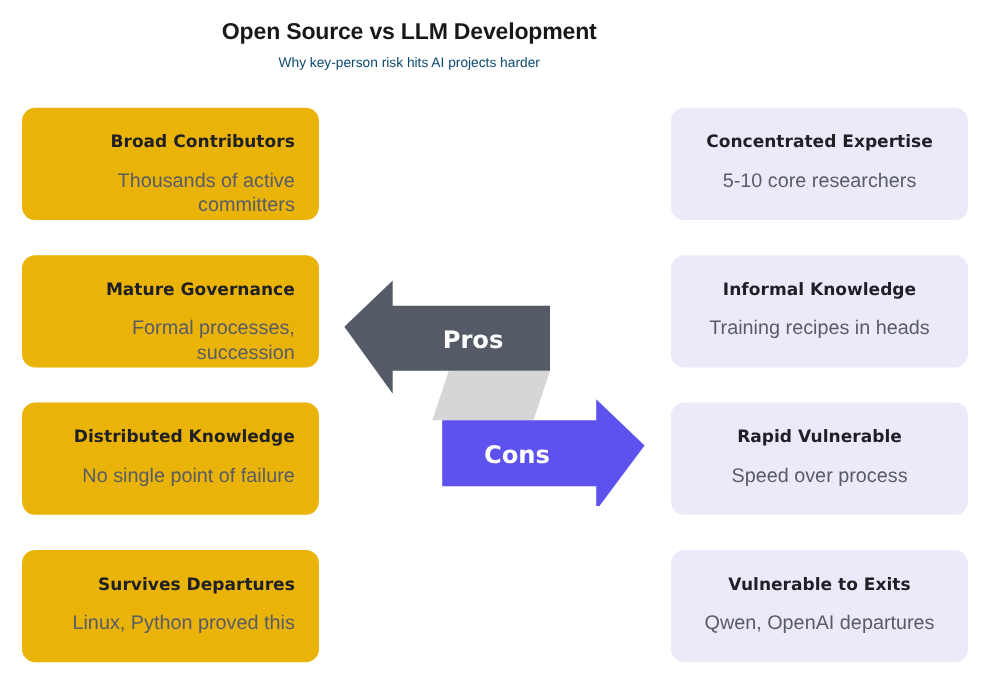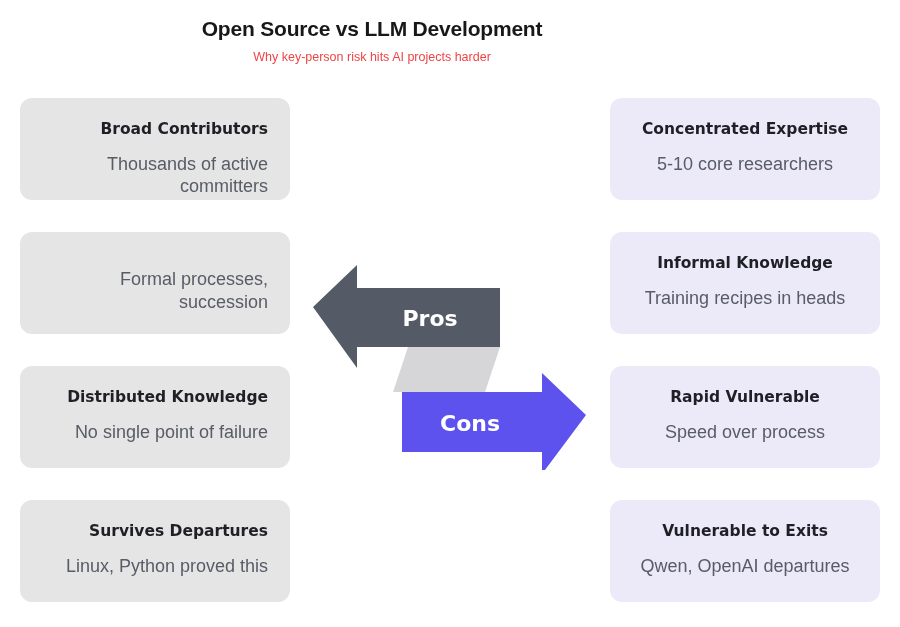--- a/index.html
+++ b/index.html
@@ -29,21 +29,21 @@
     font-weight: bold;
     color: #18181b;
     letter-spacing: -0.2px;
     font-family: "Liberation Sans", sans-serif;
   }
   .subtitle {
     margin: 0;
     padding-top: 9px;
     font-size: 12.5px;
     font-weight: normal;
-    color: #ef4444;
+    color: #0c4a6e;
     font-family: "Liberation Sans", sans-serif;
   }
 
   .columns {
     position: absolute;
     top: 98px;
     left: 0;
     width: 900px;
   }
 
@@ -60,21 +60,21 @@
     width: 270px;
     height: 102px;
     border-radius: 12px;
     margin-bottom: 32px;
     padding: 22px 22px 0 22px;
     overflow: hidden;
   }
   .card:last-child { margin-bottom: 0; }
 
   .card-pro {
-    background: #e5e5e5;
+    background: #eab308;
     text-align: right;
   }
   .card-con {
     background: #eceaf9;
     text-align: center;
   }
 
   .card-title {
     font-size: 15.5px;
     font-weight: bold;
@@ -87,21 +87,21 @@
     font-size: 18px;
     font-weight: normal;
     color: #585c66;
     line-height: 1.25;
     font-family: Liberation Sans, sans-serif;
   }
 
   .arrows {
     position: absolute;
     left: 300px;
-    top: 255px;
+    top: 245px;
     width: 300px;
     height: 215px;
   }
   .arrows svg {
     display: block;
   }
   .arrow-label {
     font-family: "DejaVu Sans", sans-serif;
     font-size: 22px;
     font-weight: bold;
@@ -117,20 +117,21 @@
 </div>
 
 <div class="columns">
 
   <div class="col col-left">
     <div class="card card-pro">
       <div class="card-title">Broad Contributors</div>
       <div class="card-desc">Thousands of active committers</div>
     </div>
     <div class="card card-pro">
+      <div class="card-title">Mature Governance</div>
       <div class="card-desc">Formal processes, succession</div>
     </div>
     <div class="card card-pro">
       <div class="card-title">Distributed Knowledge</div>
       <div class="card-desc">No single point of failure</div>
     </div>
     <div class="card card-pro">
       <div class="card-title">Survives Departures</div>
       <div class="card-desc">Linux, Python proved this</div>
     </div>

